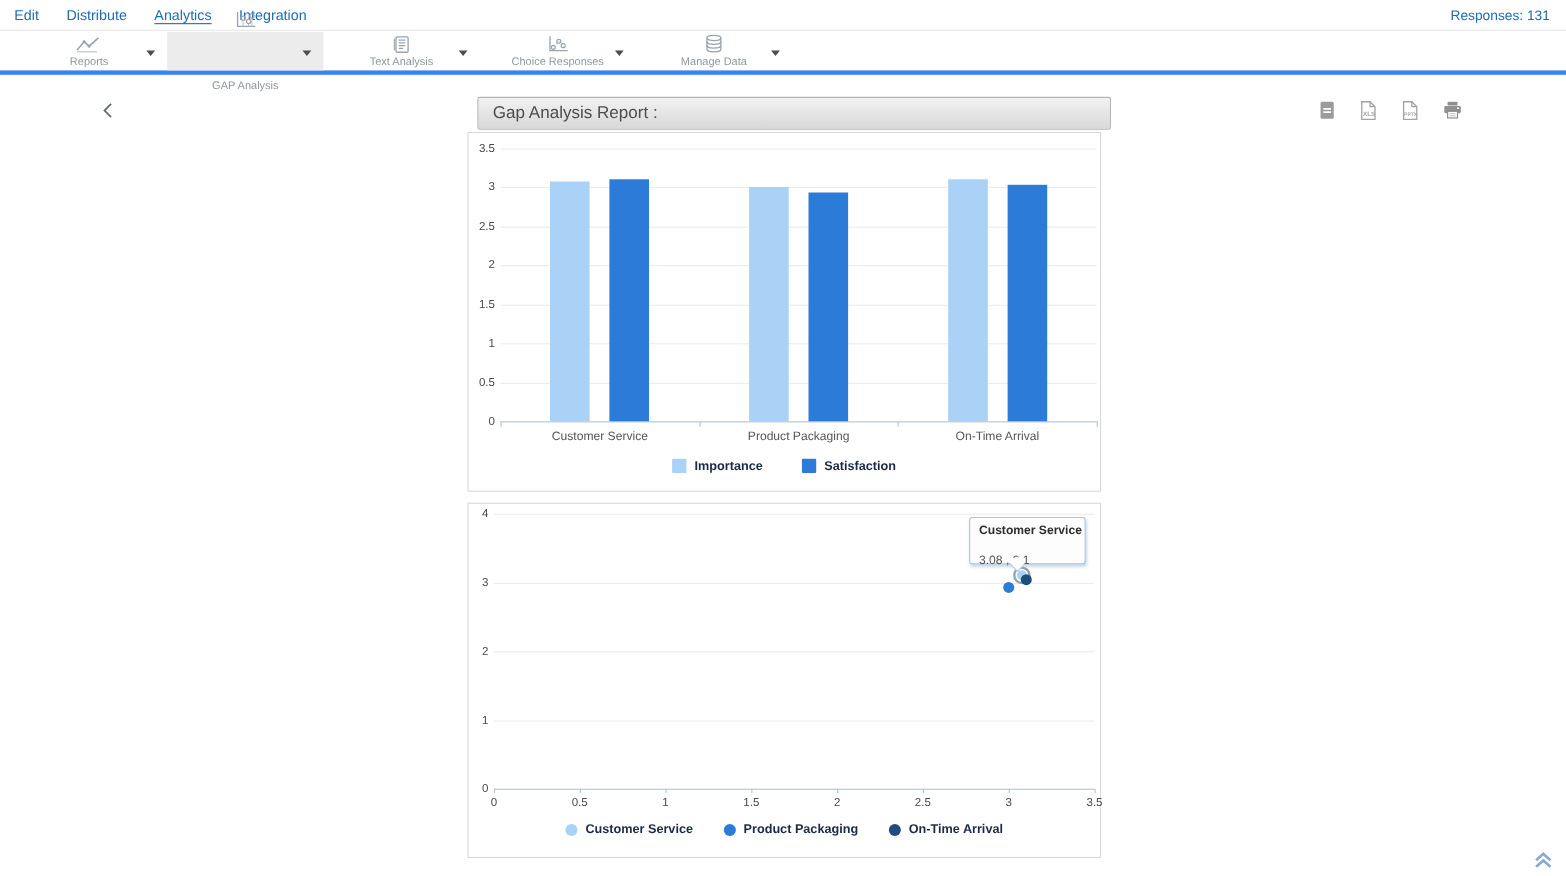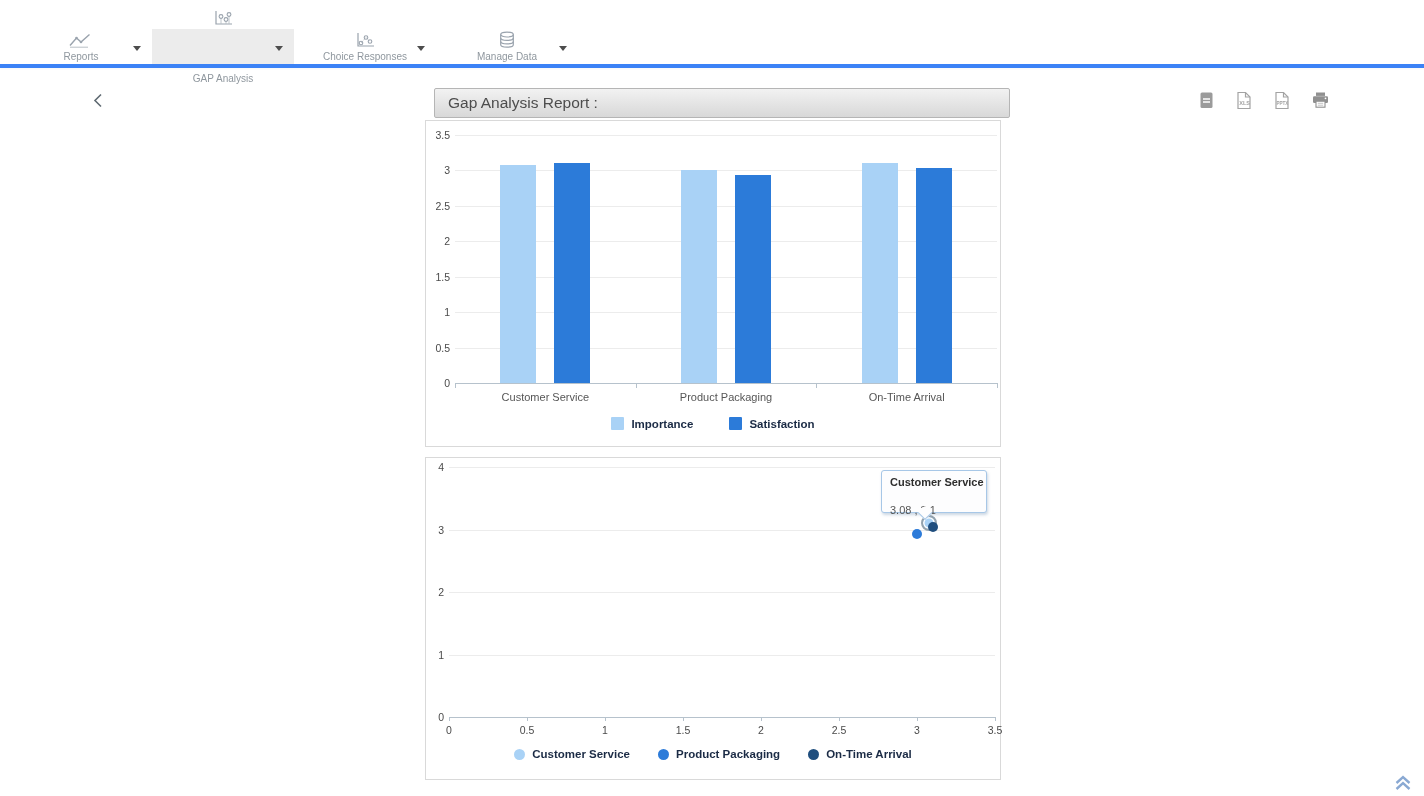--- a/index.html
+++ b/index.html
@@ -60,20 +60,27 @@
                 background:#fdfdfe; border-right:1px solid #a7c7e7; border-bottom:1px solid #a7c7e7;
                 transform:rotate(45deg); }
 
   .scroll-top { position:absolute; right:12px; bottom:1px; cursor:pointer; }
 </style>
 </head>
 <body>
 
 <div class="page">
 
+  <header class="topnav">
+    <span class="nav-item">Edit</span>
+    <span class="nav-item">Distribute</span>
+    <span class="nav-item active">Analytics</span>
+    <span class="nav-item">Integration</span>
+    <span class="responses">Responses: 131</span>
+  </header>
 
   <div class="toolbar">
 
     <div class="tool-item">
       <span class="ticon">
         <svg width="26" height="16" viewBox="0 0 26 16" fill="none">
           <path d="M2 13.5 L8.5 6 L13 10 L21.5 2.5" stroke="#9aa3ad" stroke-width="1.4"></path>
           <path d="M2 15.2 H20" stroke="#b8bfc6" stroke-width="1"></path>
           <circle cx="8.5" cy="6" r="1.3" fill="#9aa3ad"></circle>
             <circle cx="13" cy="10" r="1.3" fill="#9aa3ad"></circle>
@@ -90,20 +97,31 @@
           <path d="M9 8 V14 M14 11 V14 M17 6 V14" stroke="#b8bfc6" stroke-width="0.9"></path>
           <circle cx="9" cy="6.5" r="1.9" stroke="#9aa3ad" stroke-width="1.1"></circle>
           <circle cx="14" cy="9.5" r="1.9" stroke="#9aa3ad" stroke-width="1.1"></circle>
           <circle cx="17" cy="4.5" r="1.9" stroke="#9aa3ad" stroke-width="1.1"></circle>
         </svg>
       </span>
       <span class="tlabel">GAP Analysis</span>
       <span class="caret"></span>
     </div>
 
+    <div class="tool-item">
+      <span class="ticon">
+        <svg width="18" height="17" viewBox="0 0 18 17" fill="none">
+          <rect x="4" y="1.5" width="11" height="14" rx="1" stroke="#9aa3ad" stroke-width="1.2"></rect>
+          <path d="M6.5 4.5 H12.5 M6.5 7 H12.5 M6.5 9.5 H12.5 M6.5 12 H10.5" stroke="#9aa3ad" stroke-width="1"></path>
+          <path d="M2.5 3 V14" stroke="#9aa3ad" stroke-width="1"></path>
+        </svg>
+      </span>
+      <span class="tlabel">Text Analysis</span>
+      <span class="caret"></span>
+    </div>
 
     <div class="tool-item">
       <span class="ticon">
         <svg width="22" height="17" viewBox="0 0 22 17" fill="none">
           <path d="M4 1 V14 H20" stroke="#9aa3ad" stroke-width="1.2"></path>
           <path d="M7 11 L12 5.5 L16 9.5" stroke="#c3c9cf" stroke-width="0.9" stroke-dasharray="2 1.5"></path>
           <circle cx="7" cy="11" r="1.8" stroke="#9aa3ad" stroke-width="1.1"></circle>
           <circle cx="12" cy="5.5" r="1.8" stroke="#9aa3ad" stroke-width="1.1"></circle>
           <circle cx="16" cy="9.5" r="1.8" stroke="#9aa3ad" stroke-width="1.1"></circle>
         </svg>

